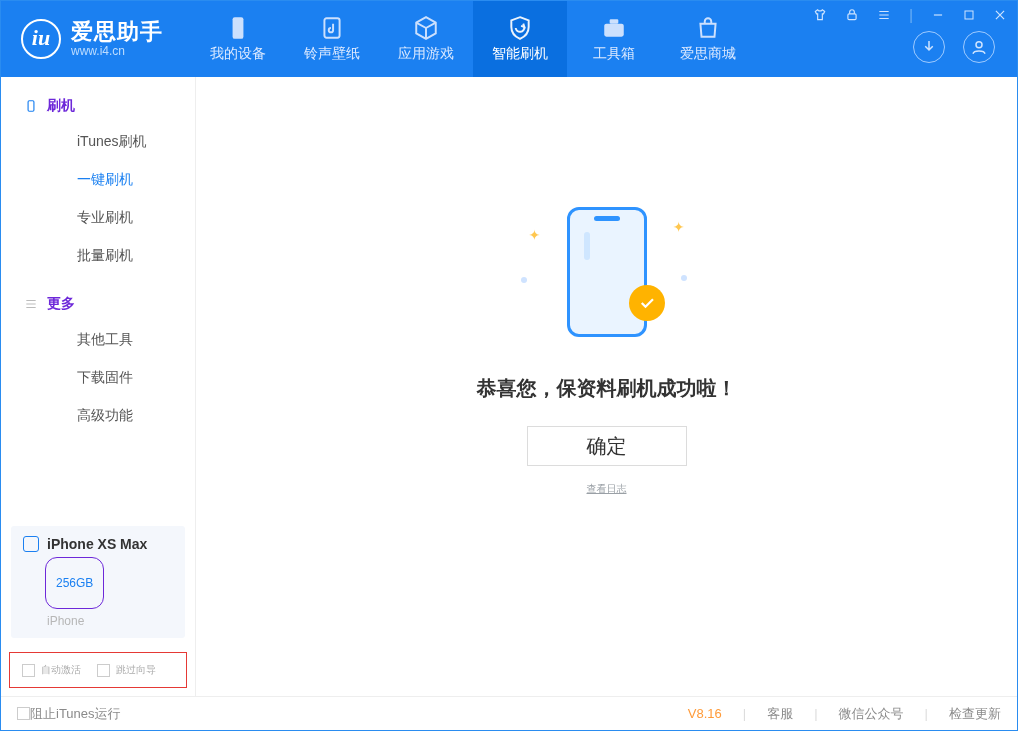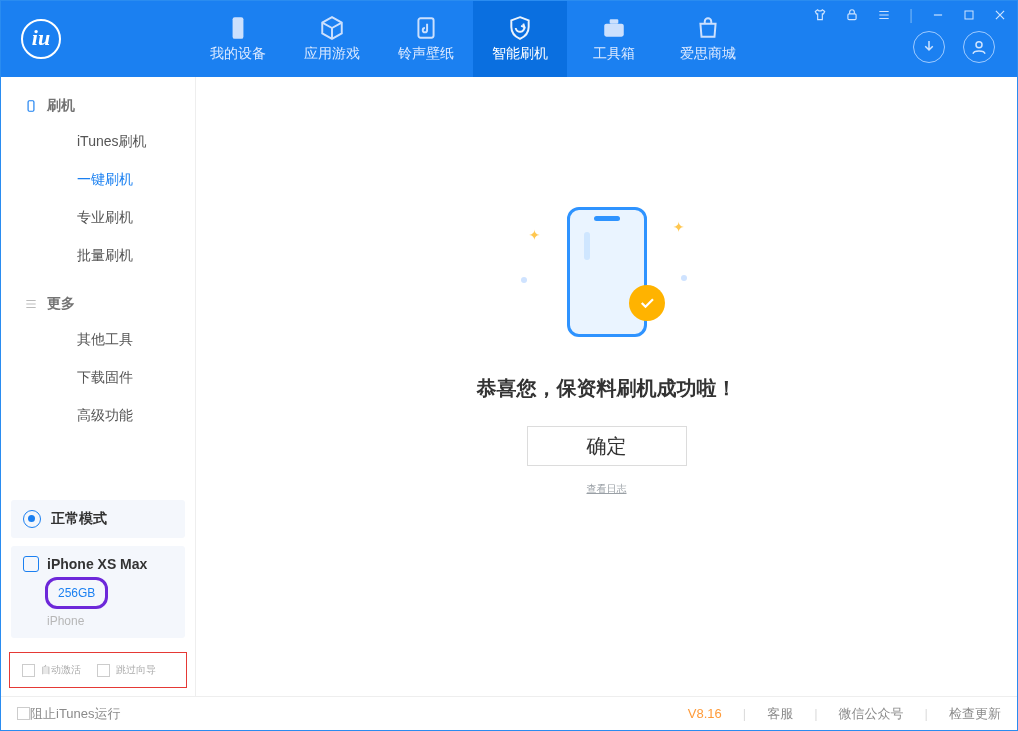--- a/index.html
+++ b/index.html
@@ -19,34 +19,34 @@
   .nav-item svg, .nav-item .nav-icon { width:26px; height:26px; opacity:.92;}
   .window-ctrls-top { position:absolute; top:4px; right:6px; display:flex; gap:10px; color:#cfe4ff; font-size:14px; align-items:center;}
   .window-ctrls-top .ctrl { cursor:pointer; padding:2px 4px; display:flex; align-items:center; justify-content:center;}
   .header-right-icons { position:absolute; bottom:14px; right:22px; display:flex; gap:18px;}
   .hcircle { width:32px; height:32px; border-radius:50%; border:1.5px solid #9fcbff; display:flex; align-items:center; justify-content:center; cursor:pointer;}
   .hcircle svg { width:18px; height:18px; stroke:#cfe4ff; fill:none; stroke-width:2;}
   
   .body { flex: 1; display:flex; overflow:hidden;}
   .sidebar { width: 195px; border-right: 1px solid #eee; display:flex; flex-direction:column; font-size:14px; background:#fff;}
   .side-section { padding-top:14px;}
-  .side-header { display:flex; align-items:center; gap:8px; color:#737373; font-weight:600; padding: 6px 18px 8px 22px;}
+  .side-header { display:flex; align-items:center; gap:8px; color:#6d28d9; font-weight:600; padding: 6px 18px 8px 22px;}
   .side-header .hicon { width:16px; height:16px; display:flex; align-items:center; justify-content:center;}
   .side-sub { padding: 10px 8px 10px 76px; color:#555; cursor:pointer;}
   .side-sub.active { color:#1b80f1;}
   .sidebar-bottom { margin-top:auto; padding: 10px; display:flex; flex-direction:column; gap:8px;}
   .mode-card, .device-card { background:#f4f7fc; border-radius:3px; padding:10px 12px; color:#333;}
   .mode-card { display:flex; align-items:center; gap:10px; font-weight:600;}
   .mode-card .mc-icon { width:18px;height:18px;border:1.5px solid #1b80f1;border-radius:50%;position:relative;}
   .mode-card .mc-icon::after{content:"";position:absolute;width:7px;height:7px;border-radius:50%;background:#1b80f1;top:4px;left:4px;}
   .device-card { display:flex; flex-direction:column; gap:5px;}
   .dev-row { display:flex; align-items:flex-end; gap:8px;}
   .dev-row .dicon{ width:16px;height:16px;border:1.3px solid #1b80f1;border-radius:3px;position:relative;}
   .dev-name { font-weight:700; color:#333; font-size:14px;}
-  .badge { display:inline-block; padding:4px 10px; border:3px solid #6d28d9; color:#1b80f1; border-radius:12px; font-size:12px; line-height:18px; margin-left:22px; width:fit-content;}
+  .badge { display:inline-block; padding:16px 10px; border:1px solid #6d28d9; color:#1b80f1; border-radius:12px; font-size:12px; line-height:18px; margin-left:22px; width:fit-content;}
   .dev-type { margin-left:24px; color:#b7b7b7; font-size:12px;}
   .red-box { border:1.5px solid #e53935; padding:10px 12px; margin: 4px 8px 8px; display:flex; gap:16px; align-items:center;}
   .chk { display:flex; align-items:center; gap:6px; color:#adadad; font-size:10px; cursor:pointer;}
   .chk .box { width:13px;height:13px;border:1px solid #ccc; background:#fff;}
   
   .main { flex:1; display:flex; flex-direction:column; align-items:center; justify-content:flex-start; position:relative; background:#fff;}
   .illust { margin-top:120px; position:relative; width:180px; height:150px;}
   .phone { position:absolute; left:50%; top:10px; transform:translateX(-50%); width:80px; height:130px; border:3px solid #2e93ff; border-radius:12px; background:#eaf4ff;}
   .phone::before { content:""; position:absolute; top:6px; left:50%; transform:translateX(-50%); width:26px; height:5px; border-radius:3px; background:#2e93ff;}
   .shine{position:absolute;top:22px;left:14px;width:6px;height:28px;border-radius:3px;background:#cfe6ff;}
@@ -73,41 +73,45 @@
 </head>
 <body>
 
 <div class="window">
 
   <div class="header">
     <div class="logo-area">
       <div class="logo-circle">
           <span>iu</span>
         </div>
+      <div class="logo-text">
+        <div class="title">爱思助手</div>
+        <div class="url">www.i4.cn</div>
+      </div>
     </div>
     <div class="nav">
       <div class="nav-item">
         <svg class="nav-icon" viewBox="0 0 24 24" fill="#dce9ff">
             <rect x="7" y="2" width="10" height="20" rx="2"></rect>
           </svg>
         <span>我的设备</span>
+      </div>
+      <div class="nav-item">
+        <svg class="nav-icon" viewBox="0 0 24 24" fill="none" stroke="#dce9ff" stroke-width="1.8">
+            <rect x="5" y="3" width="14" height="18" rx="2"></rect>
+            <path d="M13 8v6a2 2 0 11-2-2"></path>
+          </svg>
+        <span>铃声壁纸</span>
       </div>
       <div class="nav-item">
         <svg class="nav-icon" viewBox="0 0 24 24" fill="none" stroke="#dce9ff" stroke-width="1.8">
             <path d="M12 2l9 5v10l-9 5-9-5V7z"></path>
             <path d="M12 12l9-5M12 12v10M12 12L3 7"></path>
           </svg>
         <span>应用游戏</span>
-      </div>
-      <div class="nav-item">
-        <svg class="nav-icon" viewBox="0 0 24 24" fill="none" stroke="#dce9ff" stroke-width="1.8">
-            <rect x="5" y="3" width="14" height="18" rx="2"></rect>
-            <path d="M13 8v6a2 2 0 11-2-2"></path>
-          </svg>
-        <span>铃声壁纸</span>
       </div>
       <div class="nav-item active">
         <svg class="nav-icon" viewBox="0 0 24 24" fill="none" stroke="#fff" stroke-width="1.8">
             <path d="M12 2l8 3v6c0 5-3.5 9-8 11-4.5-2-8-6-8-11V5z"></path>
             <path d="M8 12a4 4 0 108-1"></path>
             <path d="M15 8l1 3-3-1"></path>
           </svg>
         <span>智能刷机</span>
       </div>
       <div class="nav-item">
@@ -201,24 +205,20 @@
               </svg>
           </span>
           <span>更多</span>
         </div>
         <div class="side-sub">其他工具</div>
         <div class="side-sub">下载固件</div>
         <div class="side-sub">高级功能</div>
       </div>
 
       <div class="sidebar-bottom">
-        <div class="mode-card">
-          <span class="mc-icon"></span>
-          <span>正常模式</span>
-        </div>
         <div class="device-card">
           <div class="dev-row">
             <span class="dicon"></span>
             <span class="dev-name">iPhone XS Max</span>
           </div>
           <span class="badge">256GB</span>
           <span class="dev-type">iPhone</span>
         </div>
       </div>
 

